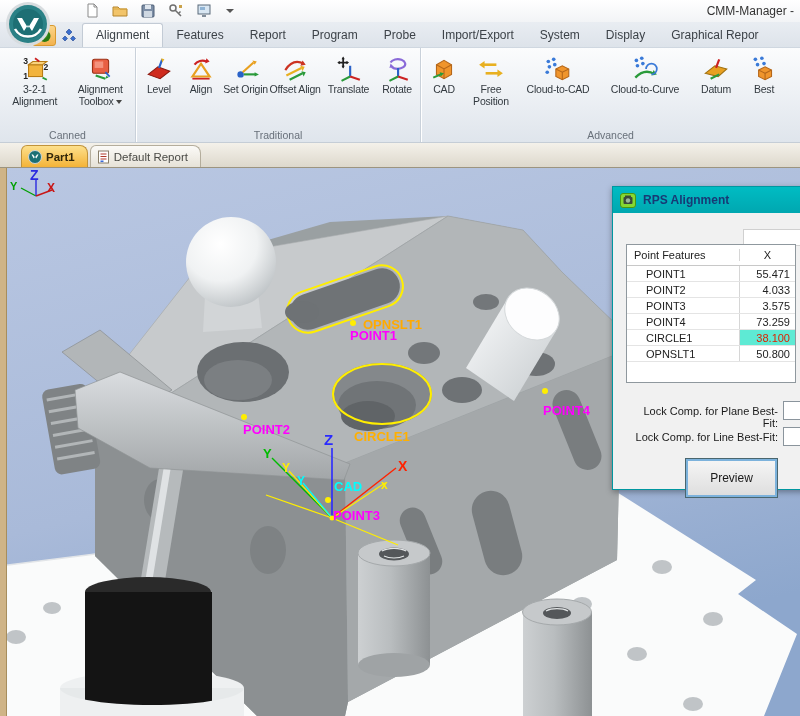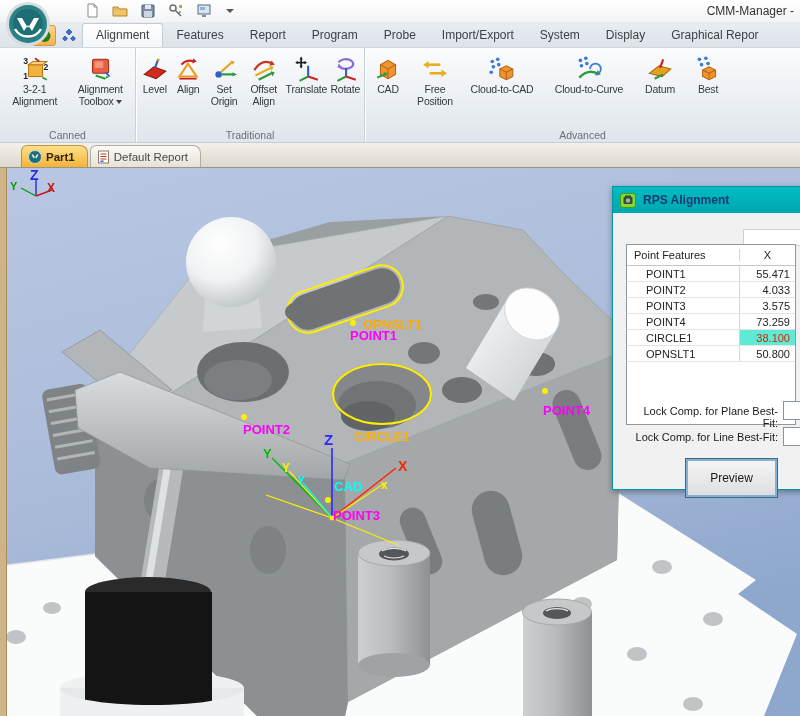--- a/index.html
+++ b/index.html
@@ -41,21 +41,21 @@
   .vp-strip { position:absolute; left:0; top:0; width:7px; height:548px; background:#cfb487; border-right:1px solid #a78e5d; z-index:5; }
   .scene { position:absolute; left:0; top:0; }
   .scene text { font-family:"Liberation Sans",sans-serif; }
 
   
   .dialog { position:absolute; left:612px; top:186px; width:216px; height:304px; border:1px solid #0097a0; box-shadow:0 2px 6px rgba(0,0,0,.35); z-index:20; background:#f1f1f1; }
   .dlg-title { height:26px; background:linear-gradient(#00bcc3,#00a7b0); display:flex; align-items:center; padding-left:7px; gap:7px; }
   .dlg-title span { font-size:12px; font-weight:bold; color:#173a75; }
   .dlg-body { position:relative; height:278px; }
   .mini-white-box { position:absolute; left:130px; top:16px; width:80px; height:17px; background:#fff; border:1px solid #d0d0d0; }
-  .ptable { position:absolute; left:13px; top:31px; width:170px; height:181px; background:#fff; border:1px solid #8f989e; font-size:11px; color:#222; }
+  .ptable { position:absolute; left:13px; top:31px; width:170px; height:139px; background:#fff; border:1px solid #8f989e; font-size:11px; color:#222; }
   .prow { display:flex; height:16px; border-bottom:1px solid #e4e4e4; }
   .prow.header { height:21px; align-items:center; border-bottom:1px solid #c8c8c8; }
   .cell-f { width:112px; padding-left:19px; display:flex; align-items:center; }
   .prow.header .cell-f { padding-left:7px; }
   .cell-x { width:56px; border-left:1px solid #d6d6d6; display:flex; align-items:center; justify-content:flex-end; padding-right:5px; }
   .prow.header .cell-x { justify-content:center; padding-right:0; }
   .cell-x.hl { background:#5eead4; color:#dd2200; }
   .lockrow { position:absolute; font-size:11px; color:#1a1a1a; width:147px; text-align:right; }
   .combo { position:absolute; width:40px; height:19px; background:#fff; border:1px solid #8a949c; }
   .preview-btn { position:absolute; left:72px; top:245px; width:93px; height:40px; background:linear-gradient(#f6f6f6,#dddddd); border:1px solid #4a666e; box-shadow:inset 0 0 0 2px #7cb2dc; font-size:12px; color:#1a1a1a; display:flex; align-items:center; justify-content:center; font-family:"Liberation Sans",sans-serif; }
@@ -152,21 +152,21 @@
           <rect x="8" y="6" width="8" height="6" fill="#f4937e"></rect>
           <path d="M9 19 l9 3" stroke="#2a9a3a" stroke-width="2"></path>
             <path d="M18 22 l3 -1 -2 -2 z" fill="#2a9a3a"></path>
           <path d="M18 16 l4 4" stroke="#2a62c8" stroke-width="1.6"></path>
         </svg>
         <span class="rlabel"><span>Alignment Toolbox</span><span class="caret-dn"></span></span>
       </div>
       <div class="rgroup-label">Canned</div>
     </div>
 
-    <div class="rgroup" style="width:229px;">
+    <div class="rgroup" style="width:285px;">
       <div class="ritem" style="width:44px;">
         <svg width="28" height="28" viewBox="0 0 26 26">
           <path d="M3 18 L12 11 L23 15 L14 22 Z" fill="#cf2b1e" stroke="#8a1a10"></path>
           <path d="M16 4 l-3 8" stroke="#2a62c8" stroke-width="2"></path>
             <path d="M15 3 l3 1 -2 3 z" fill="#e8b020"></path>
         </svg>
         <span class="rlabel">Level</span>
       </div>
       <div class="ritem" style="width:44px;">
         <svg width="28" height="28" viewBox="0 0 26 26">

